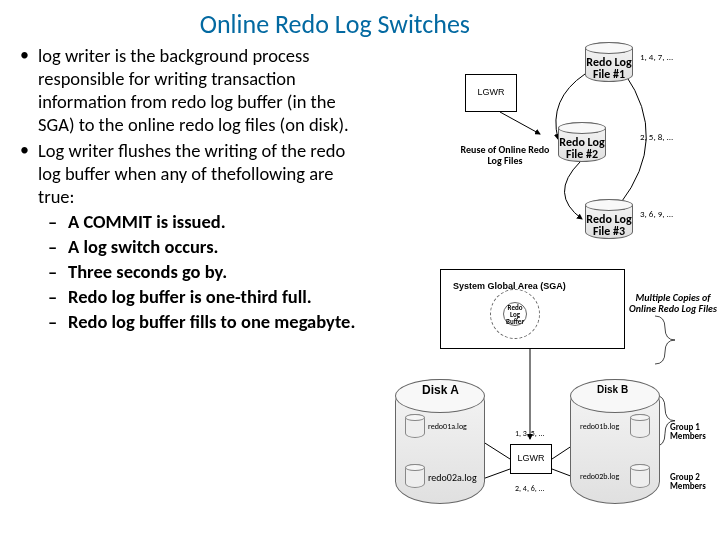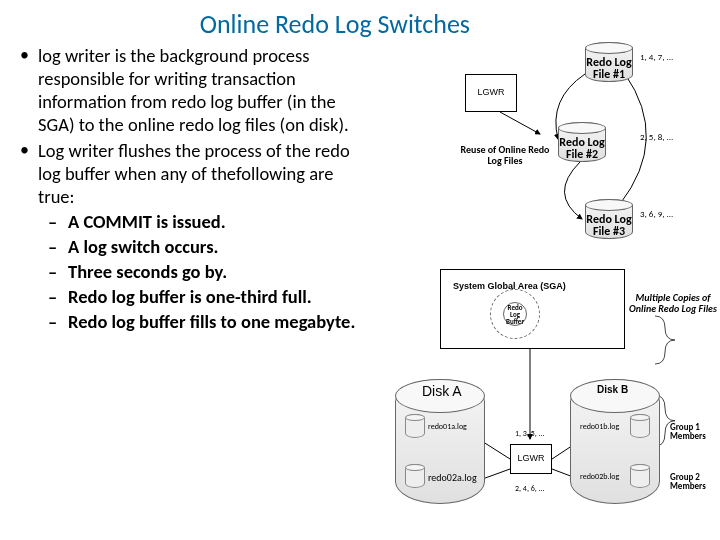--- a/index.html
+++ b/index.html
@@ -112,21 +112,21 @@
 </head>
 <body>
 
 <div class="title">Online Redo Log Switches</div>
 
 <div class="content">
   <div class="left">
     <ul class="outer">
       <li>log writer is the background process responsible for writing transaction information from redo log buffer (in the SGA) to the online redo log files (on disk).</li>
       <li>
-        <span>Log writer flushes the process of the redo log buffer when any of thefollowing are true:</span>
+        <span>Log writer flushes the writing of the redo log buffer when any of thefollowing are true:</span>
         <ul class="inner">
           <li>A COMMIT is issued.</li>
           <li>A log switch occurs.</li>
           <li>Three seconds go by.</li>
           <li>Redo log buffer is one-third full.</li>
           <li>Redo log buffer fills to one megabyte.</li>
         </ul>
       </li>
     </ul>
   </div>
@@ -172,21 +172,21 @@
 
     <div class="box" style="left:70px;top:225px;width:185px;height:80px;justify-content:flex-start;align-items:flex-start;padding:12px;font-weight:700;font-family:Arial;">
       <span>System Global Area (SGA)</span>
     </div>
     <div class="circle" style="left:120px;top:245px;width:50px;height:50px;border-style:dashed;"></div>
     <div class="circle" style="left:133px;top:258px;width:24px;height:24px;display:flex;align-items:center;justify-content:center;font-size:7px;text-align:center;font-weight:700;line-height:1;">Redo Log Buffer</div>
 
     <div class="lbl bold italic" style="left:258px;top:248px;width:90px;">Multiple Copies of Online Redo Log Files</div>
 
     <div class="cyl" style="left:25px;top:335px;width:90px;height:125px;"></div>
-    <div class="lbl" style="left:52px;top:340px;font-weight:400;font-family:Arial;font-size:14px;">Disk A</div>
+    <div class="lbl" style="left:52px;top:340px;font-weight:700;font-family:Arial;font-size:12px;">Disk A</div>
     <div class="smallcyl" style="left:35px;top:370px;"></div>
     <div class="lbl" style="left:58px;top:378px;font-size:8px;">redo01a.log</div>
     <div class="smallcyl" style="left:35px;top:420px;"></div>
     <div class="lbl" style="left:58px;top:428px;font-size:10px;">redo02a.log</div>
 
     <div class="cyl" style="left:200px;top:335px;width:90px;height:125px;"></div>
     <div class="lbl" style="left:227px;top:340px;font-weight:700;font-family:Arial;font-size:10px;">Disk B</div>
     <div class="smallcyl" style="left:260px;top:370px;"></div>
     <div class="lbl" style="left:210px;top:378px;font-size:8px;">redo01b.log</div>
     <div class="smallcyl" style="left:260px;top:420px;"></div>

